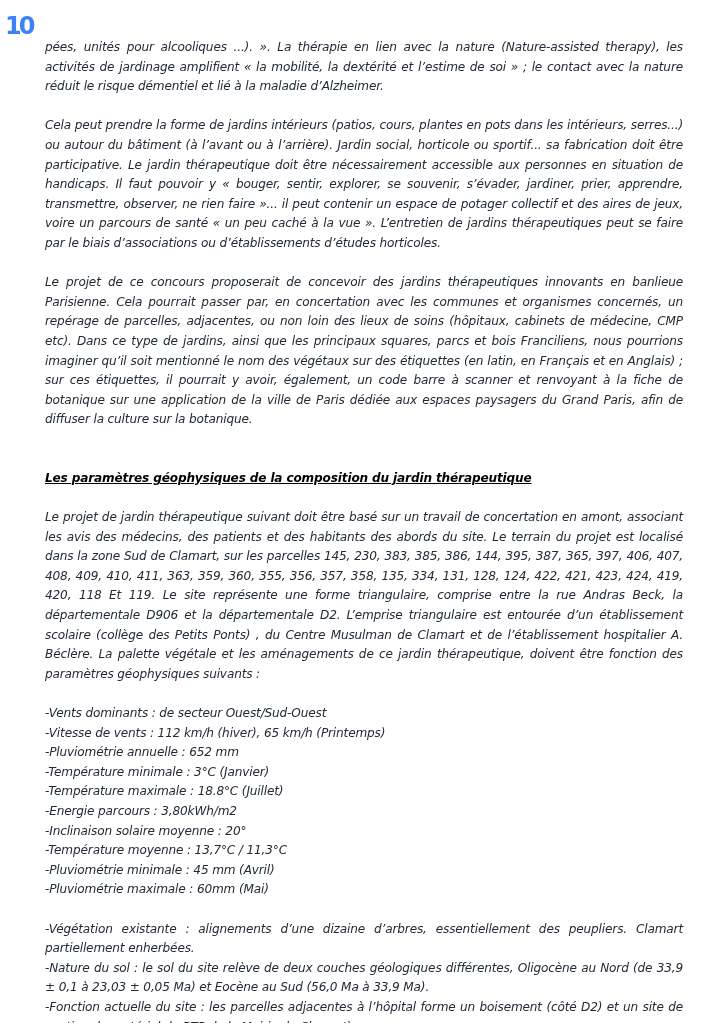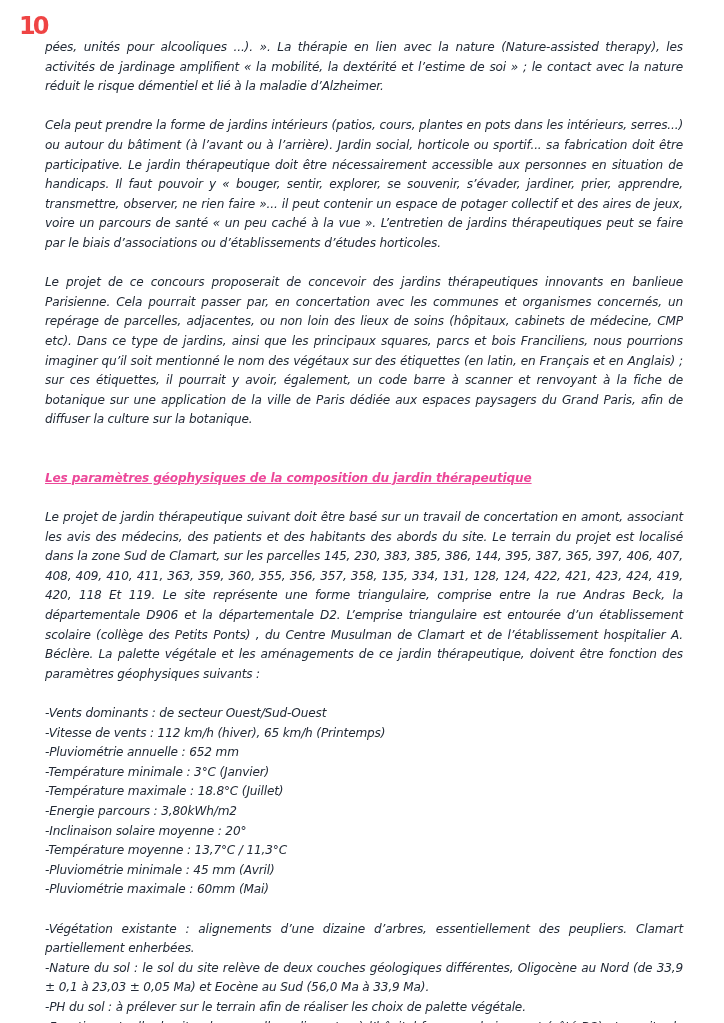--- a/index.html
+++ b/index.html
@@ -2,33 +2,33 @@
 <html><head>
   <meta charset="utf-8">
   <style>
     html, body { margin: 0; padding: 0; background: #ffffff; }
     body {
       width: 724px; height: 1023px; position: relative; overflow: hidden;
       font-family: "DejaVu Sans", sans-serif;
       color: #222a36;
     }
     .page-number {
-      position: absolute; left: 19px; top: 14px;
+      position: absolute; left: 5px; top: 14px;
       font-family: "DejaVu Sans", sans-serif;
       font-weight: bold; font-size: 24px; letter-spacing: -3px;
-      color: #ef4444; line-height: 1;
+      color: #3b82f6; line-height: 1;
     }
     .content {
       position: absolute; left: 45px; top: 38px; width: 638px;
       font-style: italic; font-size: 12.1px; line-height: 19.6px;
       text-align: justify; letter-spacing: -0.15px;
     }
     .content p { margin: 0 0 19.6px 0; }
     .section-heading {
-      color: #ec4899; font-weight: bold; font-style: italic;
+      color: #000000; font-weight: bold; font-style: italic;
       text-decoration: underline; margin: 19px 0 19.6px 0 !important;
     }
     b { font-weight: normal; }
     .list { margin: 0 0 19.6px 0; padding: 0; list-style: none; text-align: left; }
     .list li { margin: 0; }
     .notes { margin: 0; padding: 0; list-style: none; }
     .notes li { margin: 0; }
   </style>
 </head>
 <body>
@@ -51,16 +51,15 @@
     <li>-Energie parcours : 3,80kWh/m2</li>
     <li>-Inclinaison solaire moyenne : 20°</li>
     <li>-Température moyenne : 13,7°C / 11,3°C</li>
     <li>-Pluviométrie minimale : 45 mm (Avril)</li>
     <li>-Pluviométrie maximale : 60mm (Mai)</li>
   </ul>
 
   <ul class="notes">
     <li>-Végétation existante : alignements d’une dizaine d’arbres, essentiellement des peupliers. Clamart partiellement enherbées.</li>
     <li>-Nature du sol : le sol du site relève de deux couches géologiques différentes, Oligocène au Nord (de 33,9 ± 0,1 à 23,03 ± 0,05 Ma) et Eocène au Sud (56,0 Ma à  33,9 Ma).</li>
-    <li>-PH du sol : à prélever sur le terrain afin de réaliser les choix de palette végétale.</li>
     <li>-Fonction actuelle du site : les parcelles adjacentes à l’hôpital forme un boisement (côté D2) et un site de gestion du matériel de BTP de la Mairie de Clamart).</li>
   </ul>
 </div>
 
 </body></html>

